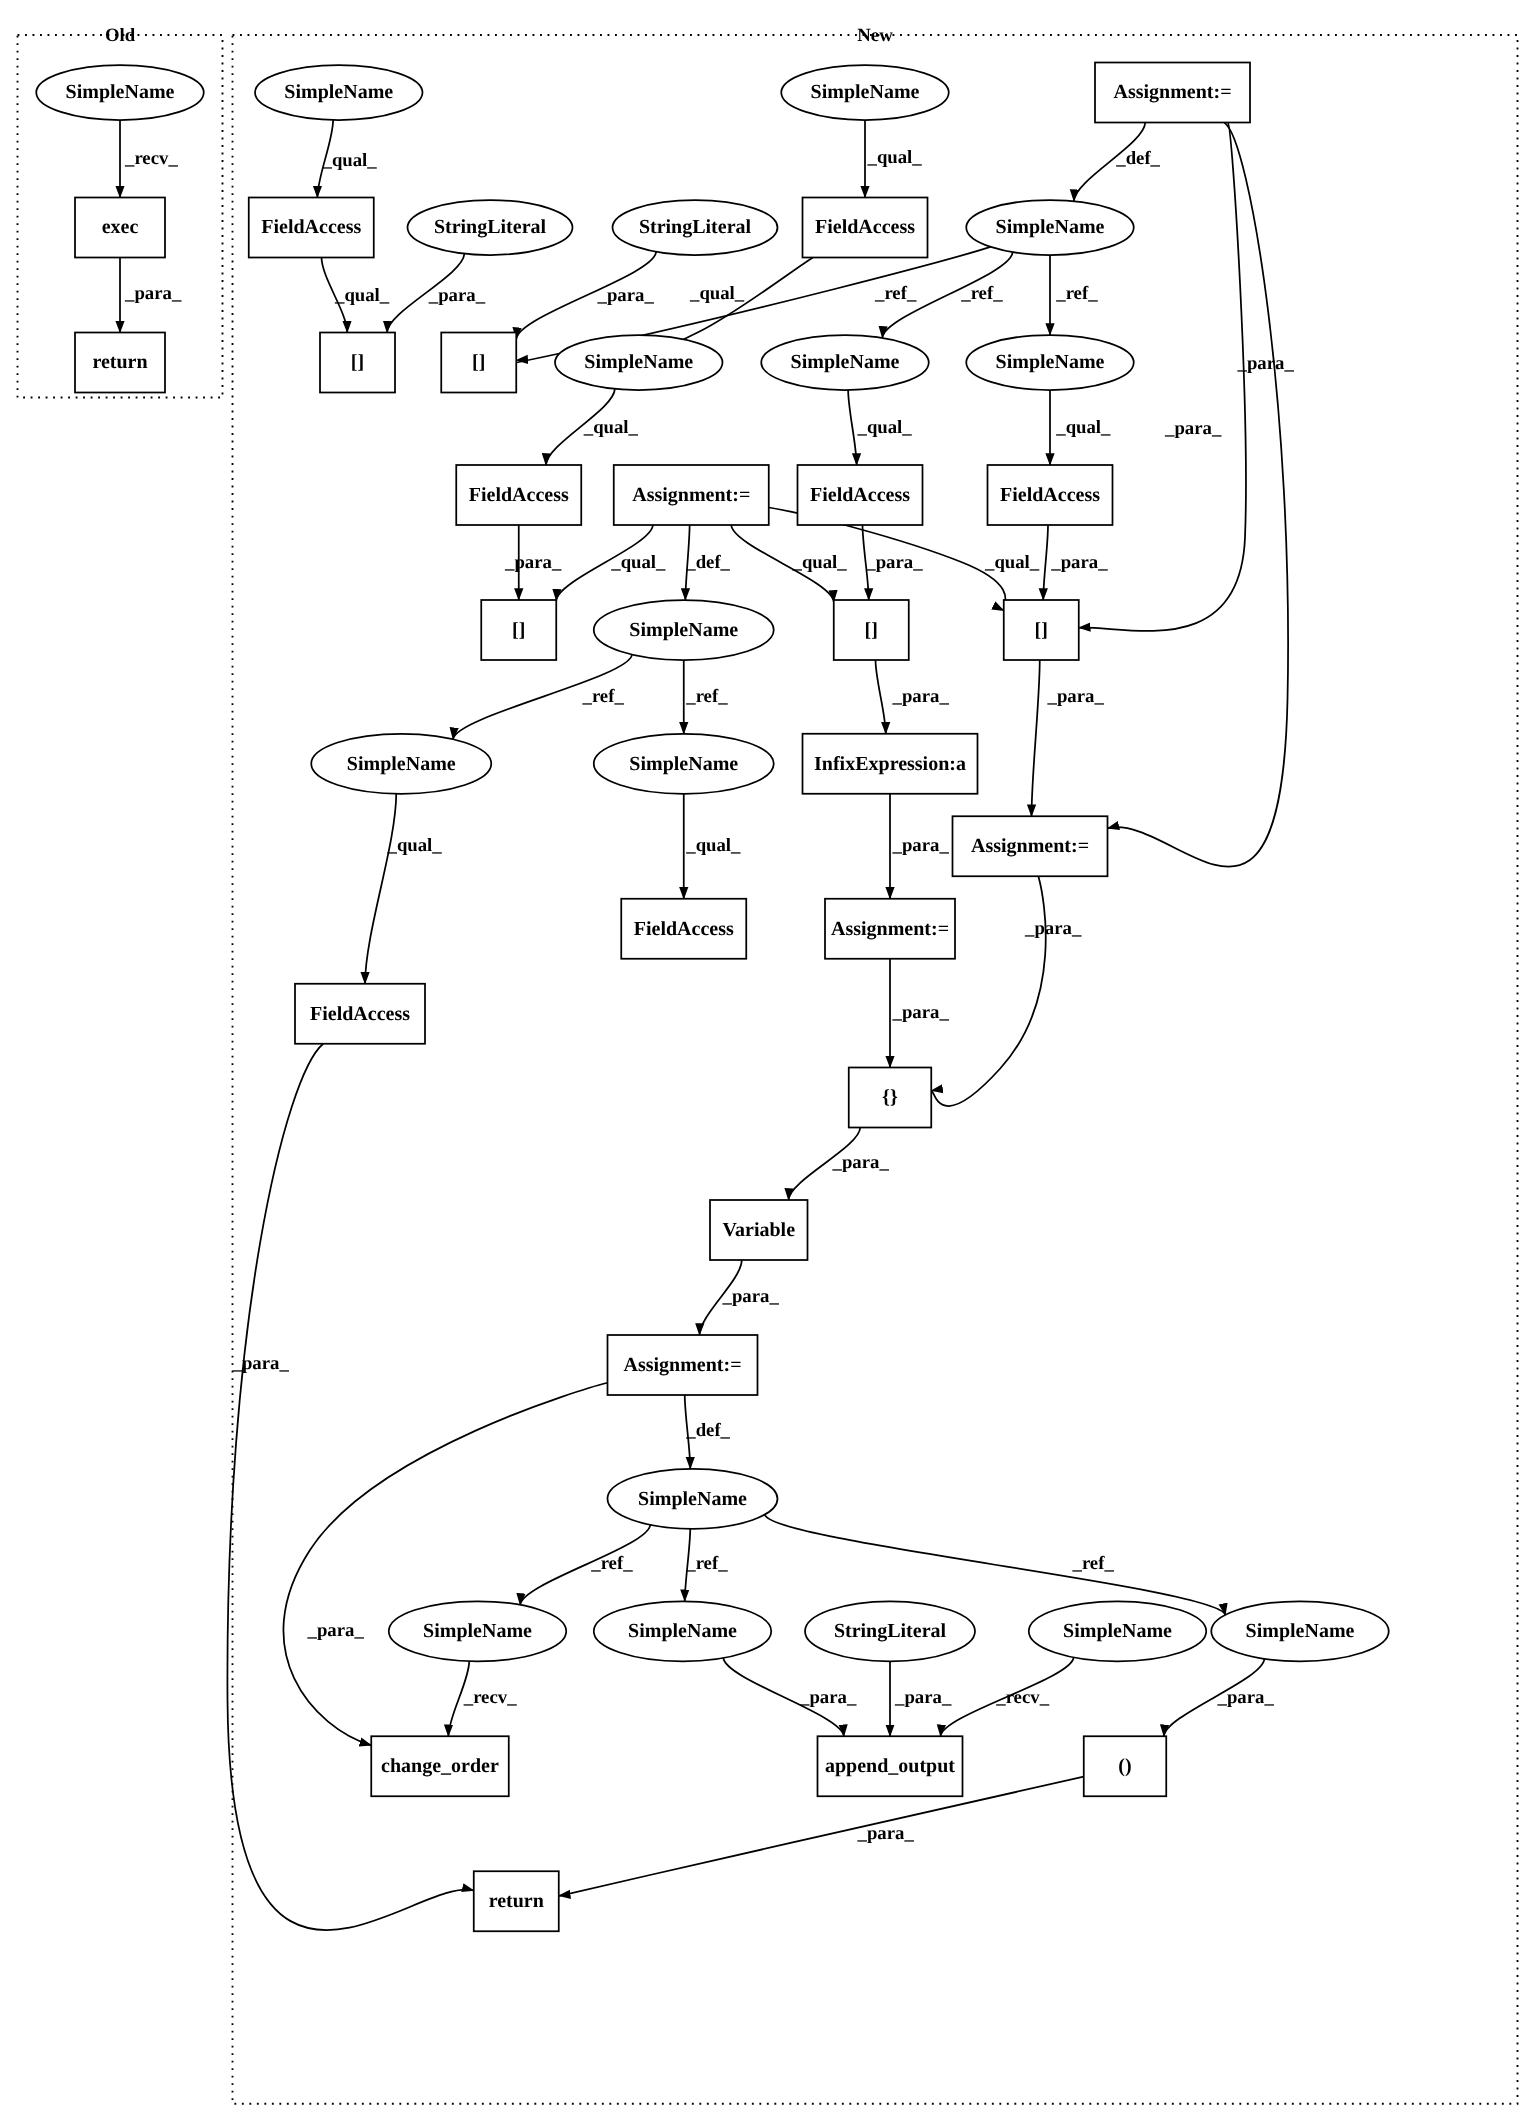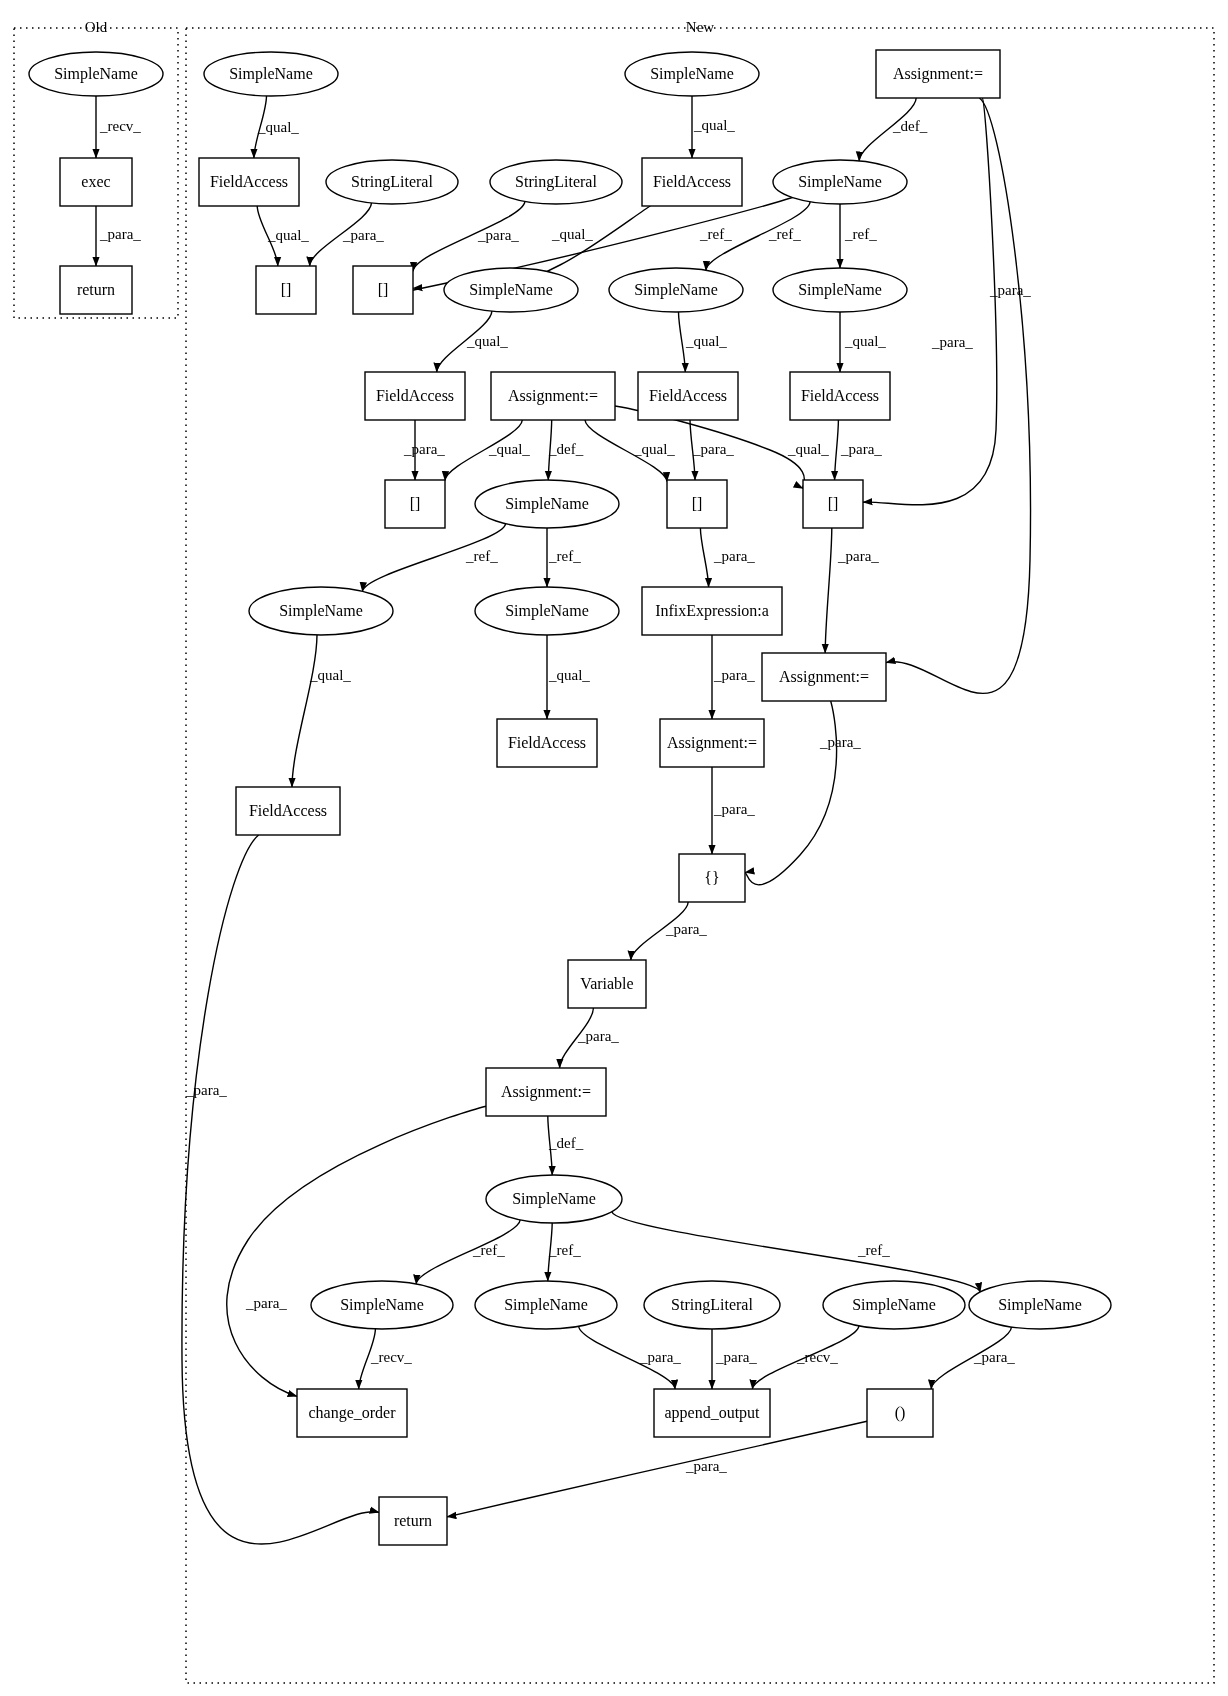--- a/index.html
+++ b/index.html
@@ -1,17 +1,17 @@
 <!DOCTYPE html>
 <html><head>
 <meta charset="utf-8">
 <style>
   html,body{margin:0;padding:0;background:#ffffff;}
   body{width:1228px;height:1696px;font-family:"Liberation Serif", serif;}
-  #stage{position:relative;width:1228px;height:1696px;overflow:hidden;}
+  #stage{position:relative;width:1228px;height:1696px;overflow:hidden;font-weight:bold;}
   svg{display:block;}
   .node-label{font-family:"Liberation Serif", serif;font-size:16px;fill:#000;text-anchor:middle;dominant-baseline:middle;}
   .edge-label{font-family:"Liberation Serif", serif;font-size:15px;fill:#000;text-anchor:start;dominant-baseline:middle;}
   .cluster-label{font-family:"Liberation Serif", serif;font-size:15px;fill:#000;text-anchor:middle;dominant-baseline:middle;}
   .shape{fill:#ffffff;stroke:#000000;stroke-width:1.4;}
   .edge{fill:none;stroke:#000000;stroke-width:1.4;}
   .cluster{fill:none;stroke:#000000;stroke-width:1.5;stroke-dasharray:1.5 4.5;}
 </style>
 </head>
 <body>

